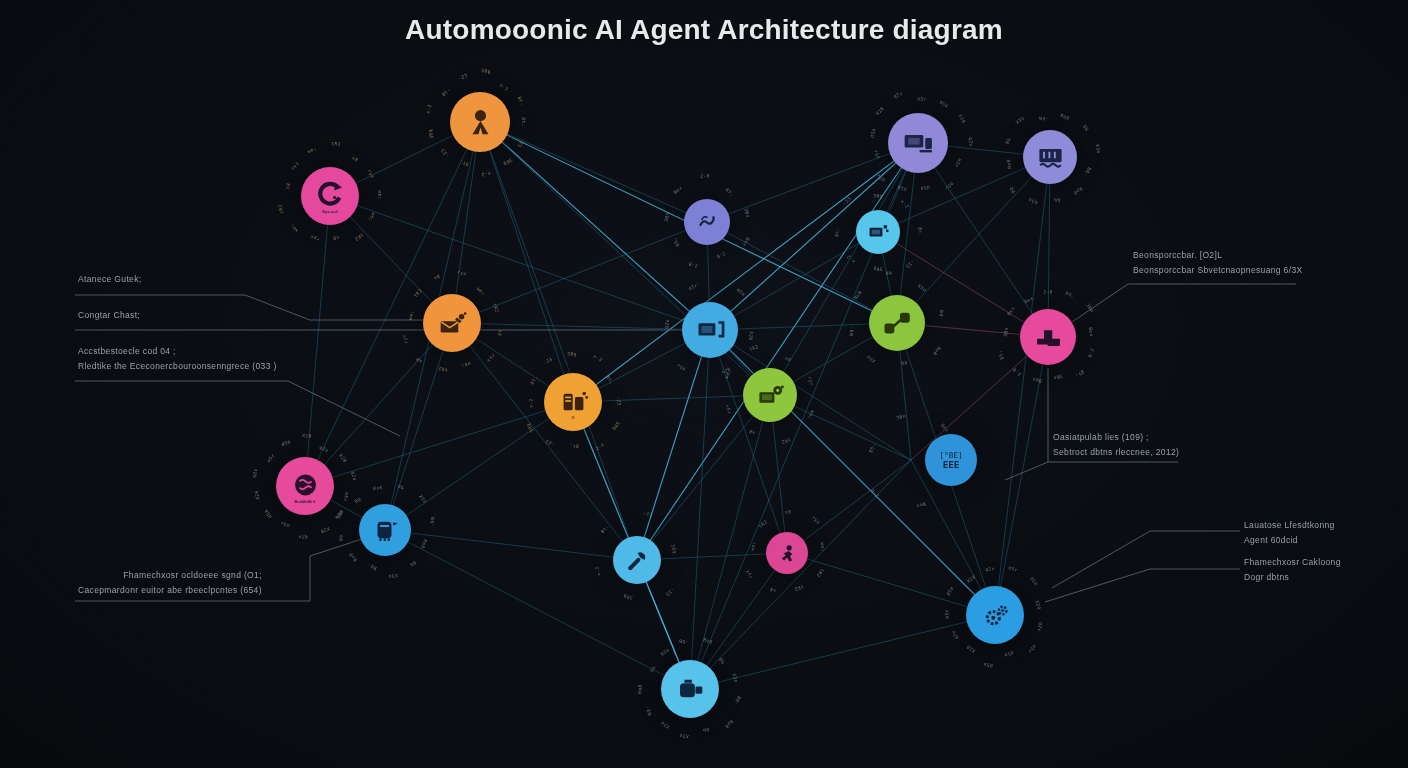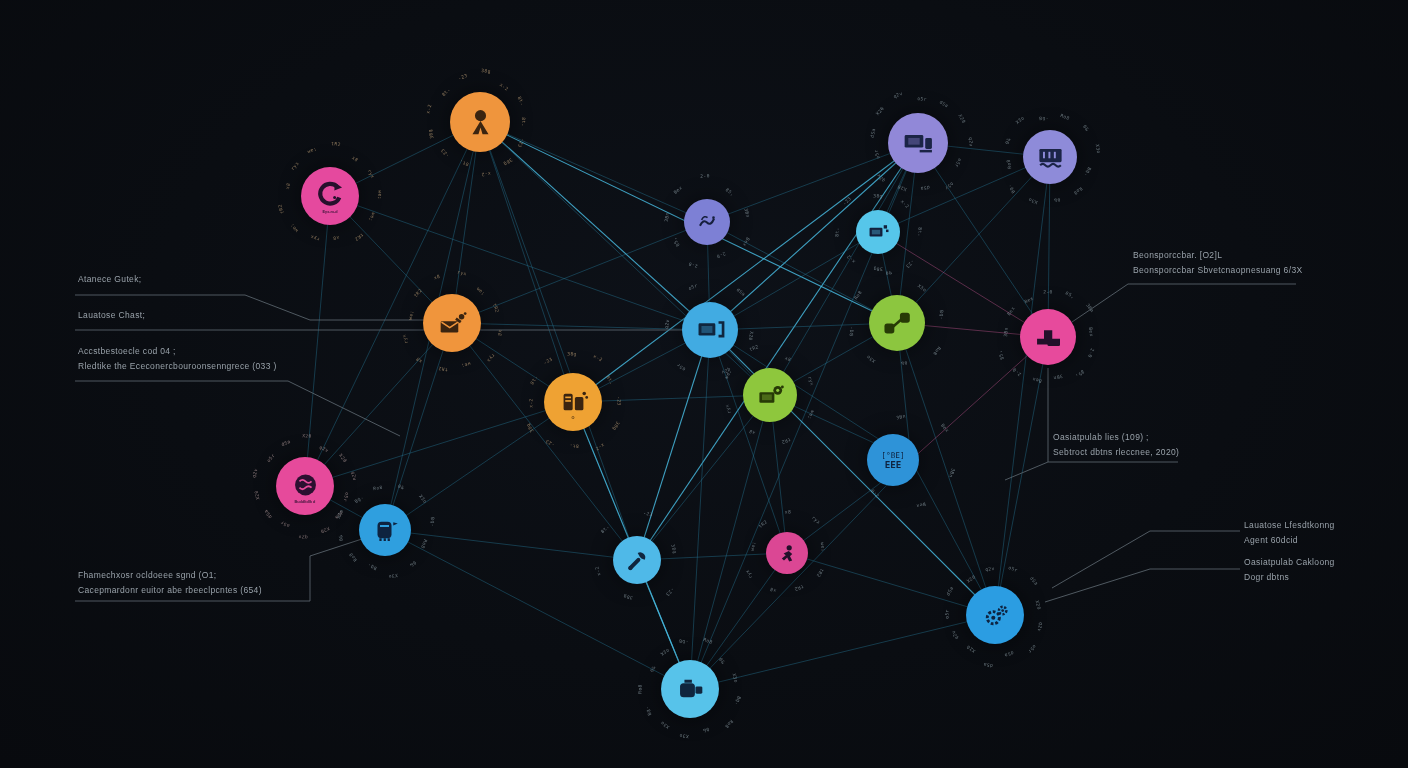--- a/index.html
+++ b/index.html
@@ -421,21 +421,21 @@
         <div class="caption" style="color: rgb(44, 16, 48);">BuddItdlk d</div>
       </div>
       <div class="node" style="left: 385px; top: 530px; width: 52px; height: 52px; background: rgb(47, 159, 223);">
         <svg viewBox="0 0 24 24" width="30" height="30">
           <rect x="6" y="5.4" width="11.2" height="13.2" rx="3.2" fill="#0e2340"></rect>
           <rect x="8" y="8" width="7.2" height="1.6" fill="#2f9fdf"></rect>
           <path d="M8.4 18.6 v2.2 M11.8 18.6 v2.2 M15 18.6 v2.2" stroke="#0e2340" stroke-width="1.8"></path>
           <path d="M18.6 5.8 l3.6 1 -3.6 1.6 z" fill="#0e2340"></path>
         </svg>
       </div>
-      <div class="node" style="left: 893px; top: 460px; width: 52px; height: 52px; background: rgb(46, 147, 216);">
+      <div class="node" style="left: 951px; top: 460px; width: 52px; height: 52px; background: rgb(46, 147, 216);">
         <svg viewBox="0 0 24 24" width="30" height="30">
           <text x="12" y="10.2" text-anchor="middle" font-size="6.2" font-family="DejaVu Sans Mono, monospace" fill="#0e2340">[°BE]</text>
           <text x="12" y="18.4" text-anchor="middle" font-size="7.4" font-weight="bold" font-family="DejaVu Sans Mono, monospace" fill="#0e2340">EEE</text>
         </svg>
       </div>
       <div class="node" style="left: 637px; top: 560px; width: 48px; height: 48px; background: rgb(79, 185, 232);">
         <svg viewBox="0 0 24 24" width="28" height="28">
           <path d="M6.2 19 L13.2 11.8" stroke="#10263e" stroke-width="3.4" stroke-linecap="round"></path>
           <path d="M12.6 6 a4.4 4.4 0 0 1 6 5.8 l-2.8 -1 -1.4 -1.6 z" fill="#10263e"></path>
           <circle cx="6.4" cy="18.8" r="1.8" fill="#10263e"></circle>
@@ -461,40 +461,41 @@
           <rect x="15.6" y="9.8" width="5" height="5.2" rx="1" fill="#10263e"></rect>
           <path d="M7.6 6 h5.4" stroke="#10263e" stroke-width="2.2"></path>
         </svg>
       </div>
     </div>
   <div id="annotations-layer">
       <div class="annotation" style="left: 78px; top: 272px;">
         <div class="ann-line">Atanece Gutek;</div>
       </div>
       <div class="annotation" style="left: 78px; top: 308px;">
-        <div class="ann-line">Lauatose Chast;</div>
+        <div class="ann-line">Congtar Chast;</div>
       </div>
       <div class="annotation" style="left: 78px; top: 344px;">
         <div class="ann-line">Accstbestoecle cod 04 ;</div>
         <div class="ann-line">Rledtike the Ececonercbouroonsenngrece (033 )</div>
       </div>
-      <div class="annotation" style="left: 78px; top: 568px;">
+      <div class="annotation" style="left: 78px; top: 568px; text-align: right;">
         <div class="ann-line">Fhamechxosr ocldoeee sgnd (O1;</div>
         <div class="ann-line">Cacepmardonr euitor abe rbeeclpcntes (654)</div>
       </div>
       <div class="annotation" style="left: 1133px; top: 248px;">
         <div class="ann-line">Beonsporccbar. [O2]L</div>
         <div class="ann-line">Beonsporccbar Sbvetcnaopnesuang  6/3X</div>
       </div>
       <div class="annotation" style="left: 1053px; top: 430px;">
         <div class="ann-line">Oasiatpulab lies (109) ;</div>
-        <div class="ann-line">Sebtroct dbtns rleccnee, 2020)</div>
+        <div class="ann-line">Sebtroct dbtns rleccnee, 2012)</div>
       </div>
       <div class="annotation" style="left: 1244px; top: 518px;">
         <div class="ann-line">Lauatose Lfesdtkonng</div>
         <div class="ann-line">Agent 60dcid</div>
       </div>
       <div class="annotation" style="left: 1244px; top: 555px;">
-        <div class="ann-line">Oasiatpulab Cakloong</div>
+        <div class="ann-line">Fhamechxosr Cakloong</div>
         <div class="ann-line">Dogr dbtns</div>
       </div>
     </div>
+  <div class="title">Automooonic AI Agent Architecture diagram</div>
 </div>
 
 </body></html>

